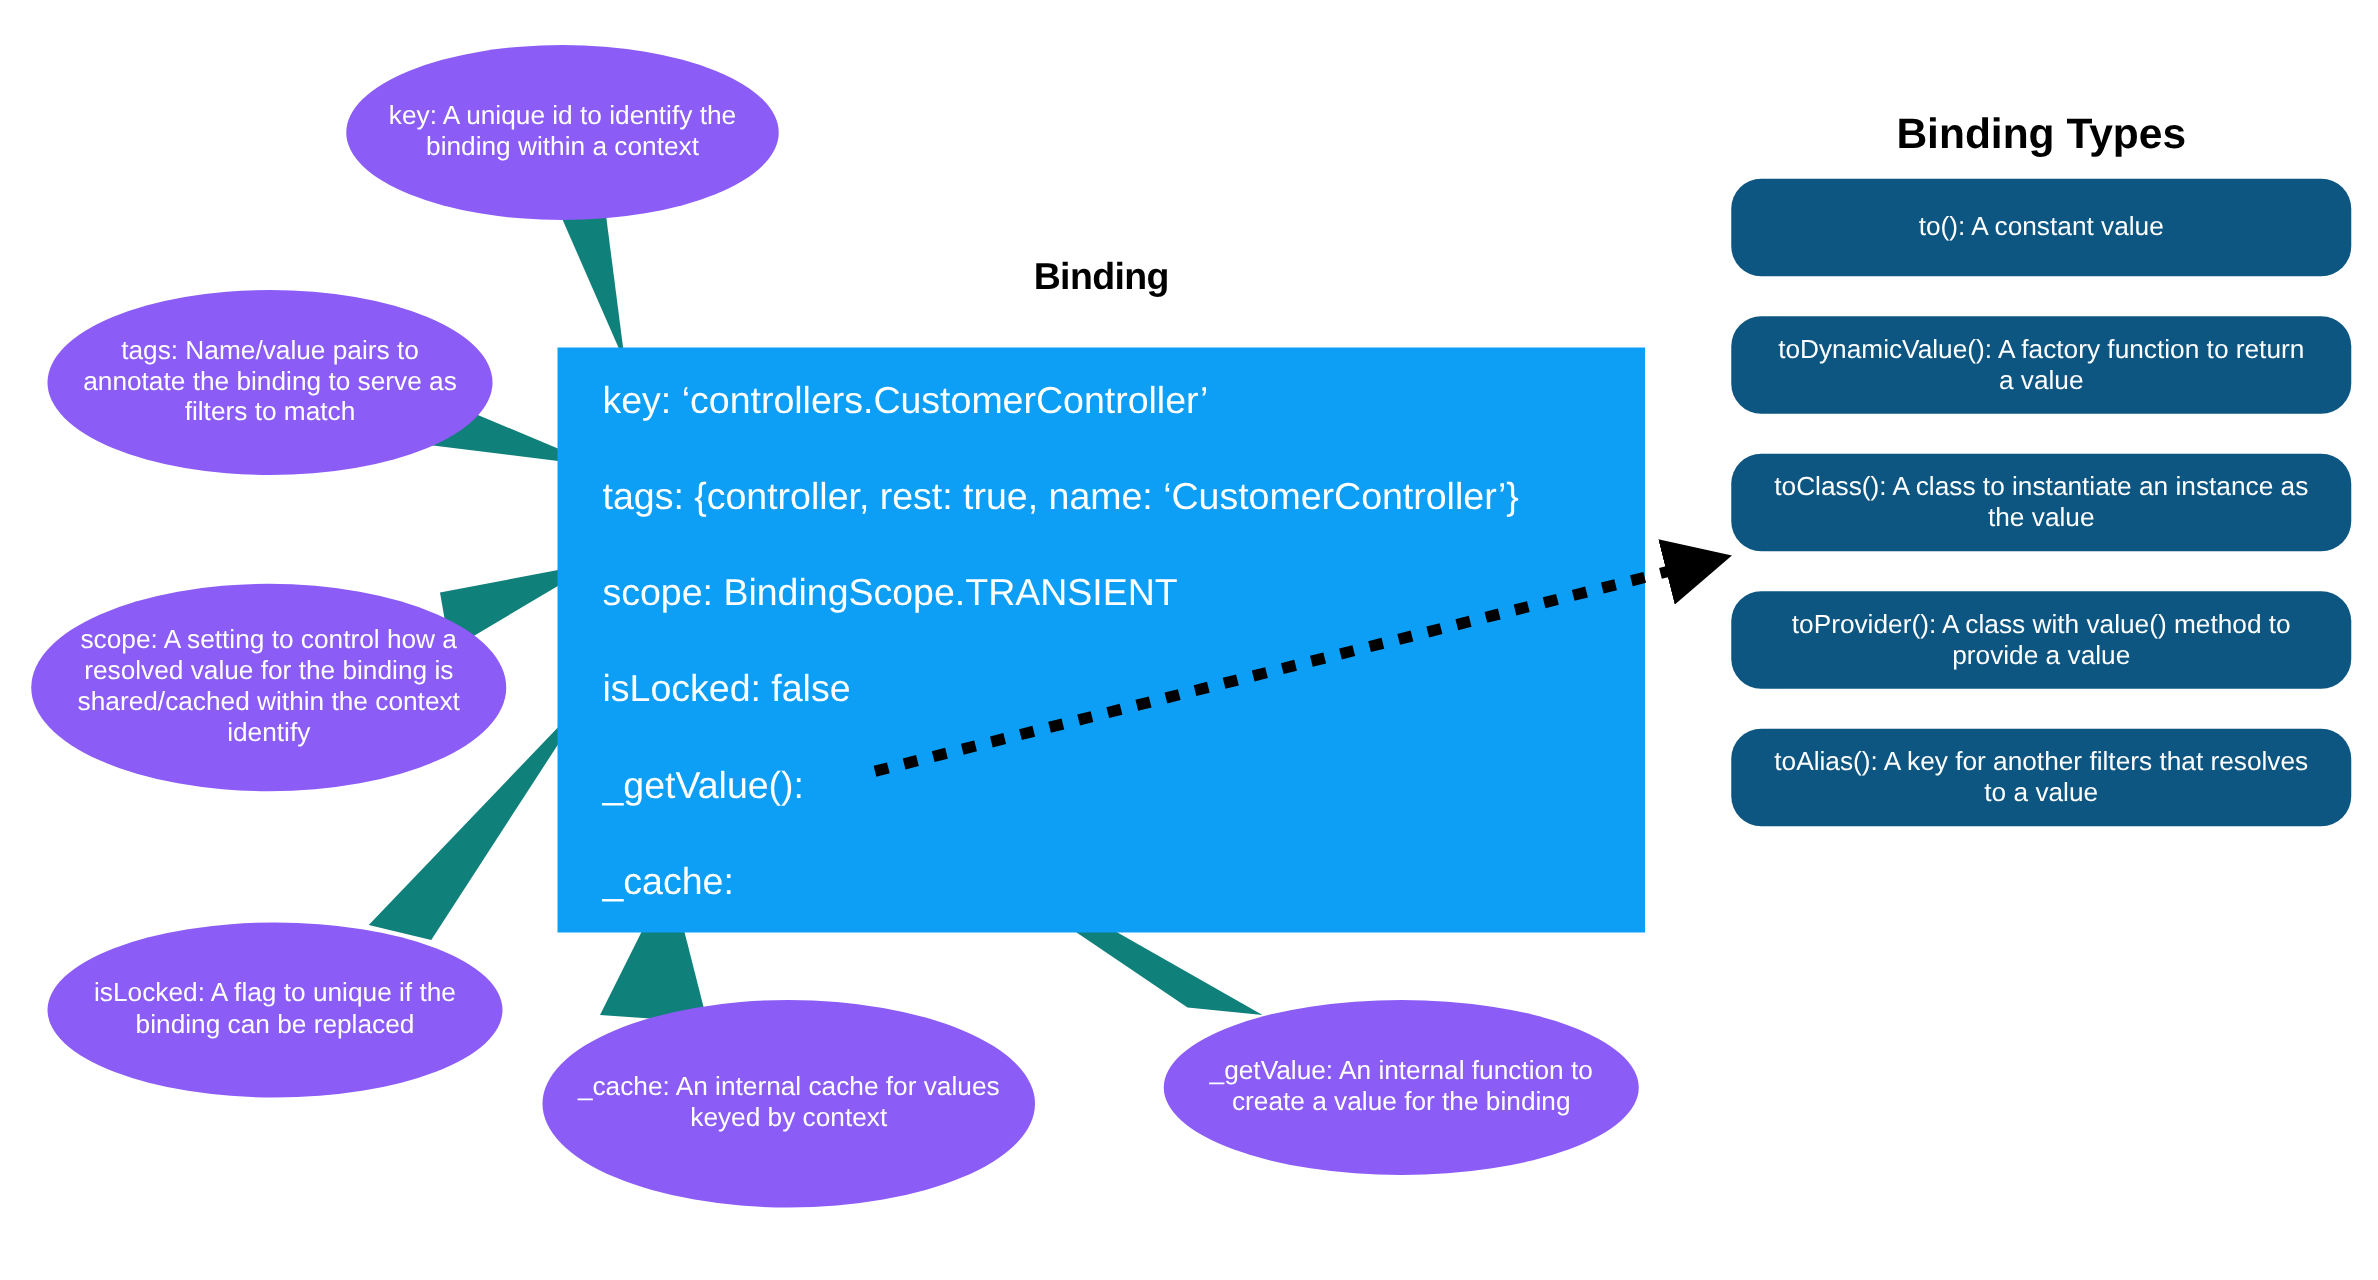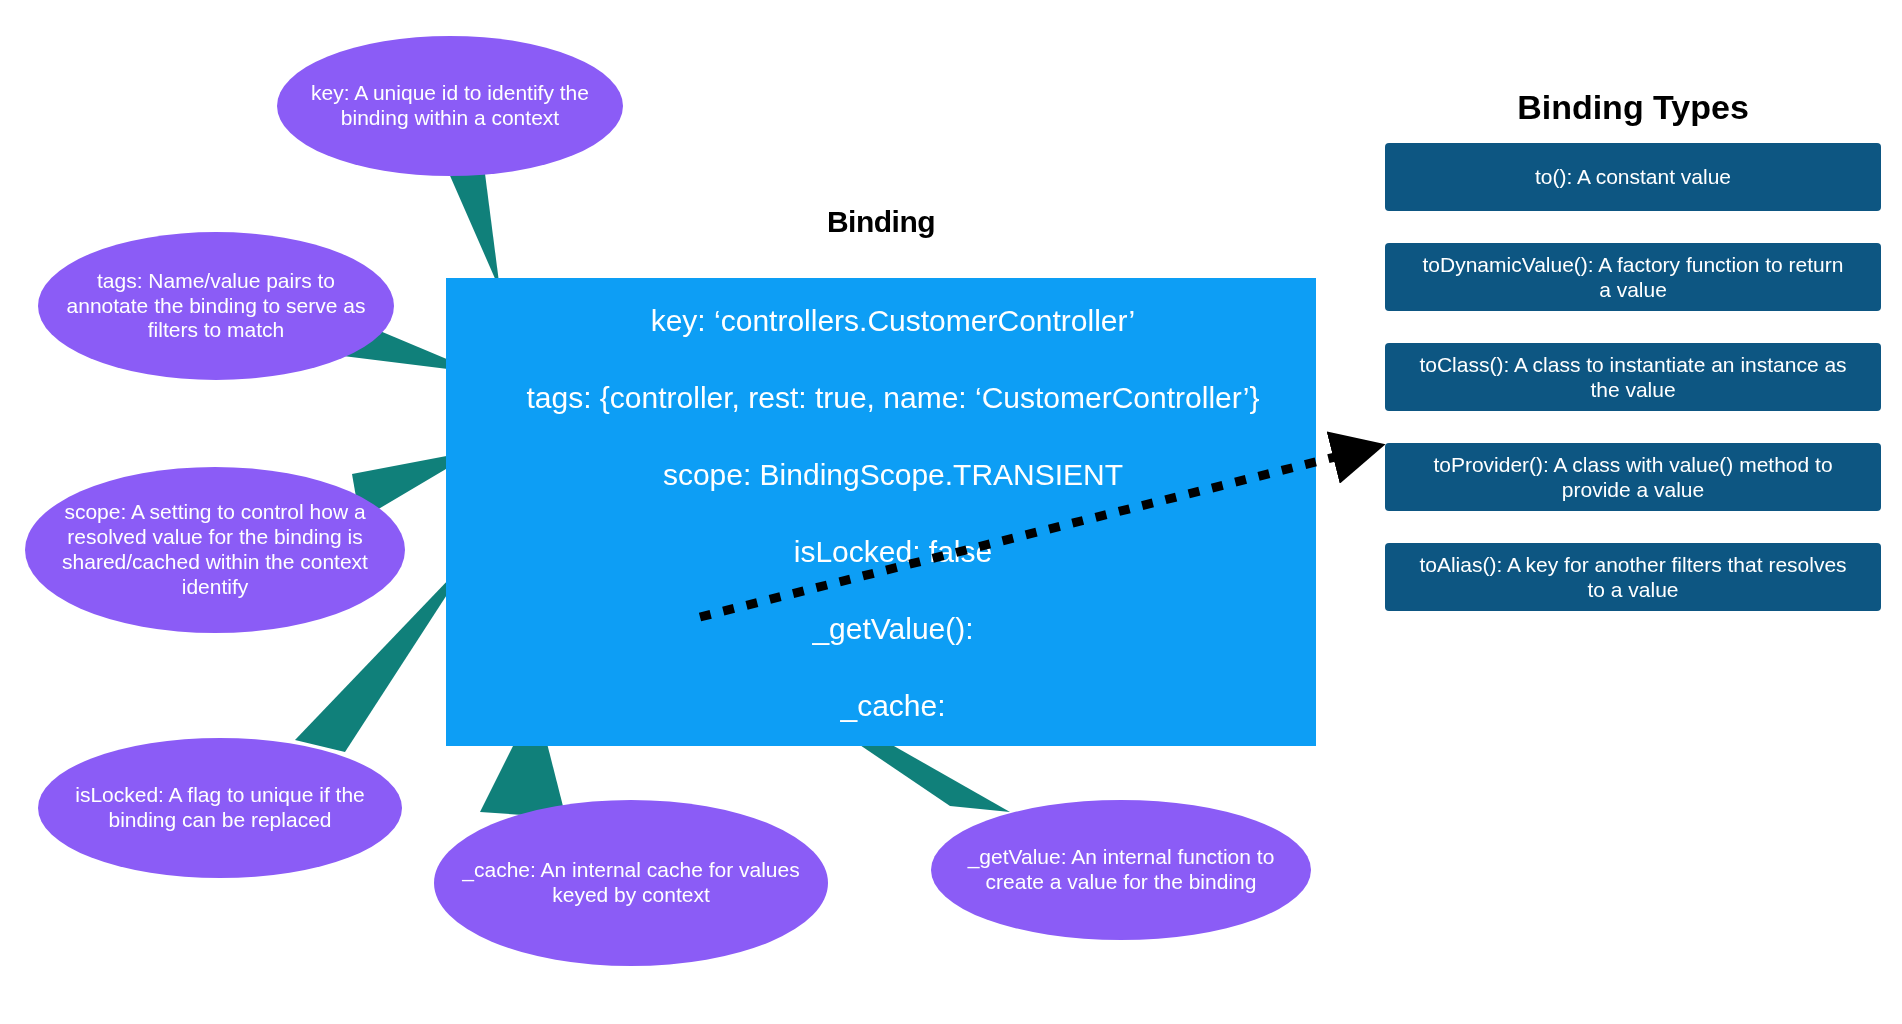--- a/index.html
+++ b/index.html
@@ -44,22 +44,21 @@
   }
   #binding-box {
     position: absolute;
     left: 446px;
     top: 278px;
     width: 870px;
     height: 468px;
     background: #0d9ef5;
     z-index: 2;
     box-sizing: border-box;
-    padding: 28px 0 0 24px;
-    text-align: center;
+    padding: 28px 0 0 36px;
   }
   .binding-field {
     font-size: 30px;
     color: #ffffff;
     line-height: 1;
     margin-bottom: 47px;
     white-space: nowrap;
   }
 
   
@@ -105,31 +104,31 @@
   }
   #types-list {
     position: absolute;
     left: 1385px;
     top: 143px;
     width: 496px;
     z-index: 3;
   }
   .type-card {
     background: #0d5682;
-    border-radius: 4px;
+    border-radius: 24px;
     color: #ffffff;
     font-size: 21px;
     line-height: 1.2;
     text-align: center;
     display: flex;
     align-items: center;
     justify-content: center;
     padding: 0 32px;
     box-sizing: border-box;
-    height: 68px;
+    height: 78px;
     margin-bottom: 32px;
   }
 </style>
 </head>
 <body>
 
 <div id="canvas">
 
   <svg class="layer" id="tails-layer" viewBox="0 0 1902 1024">
 

